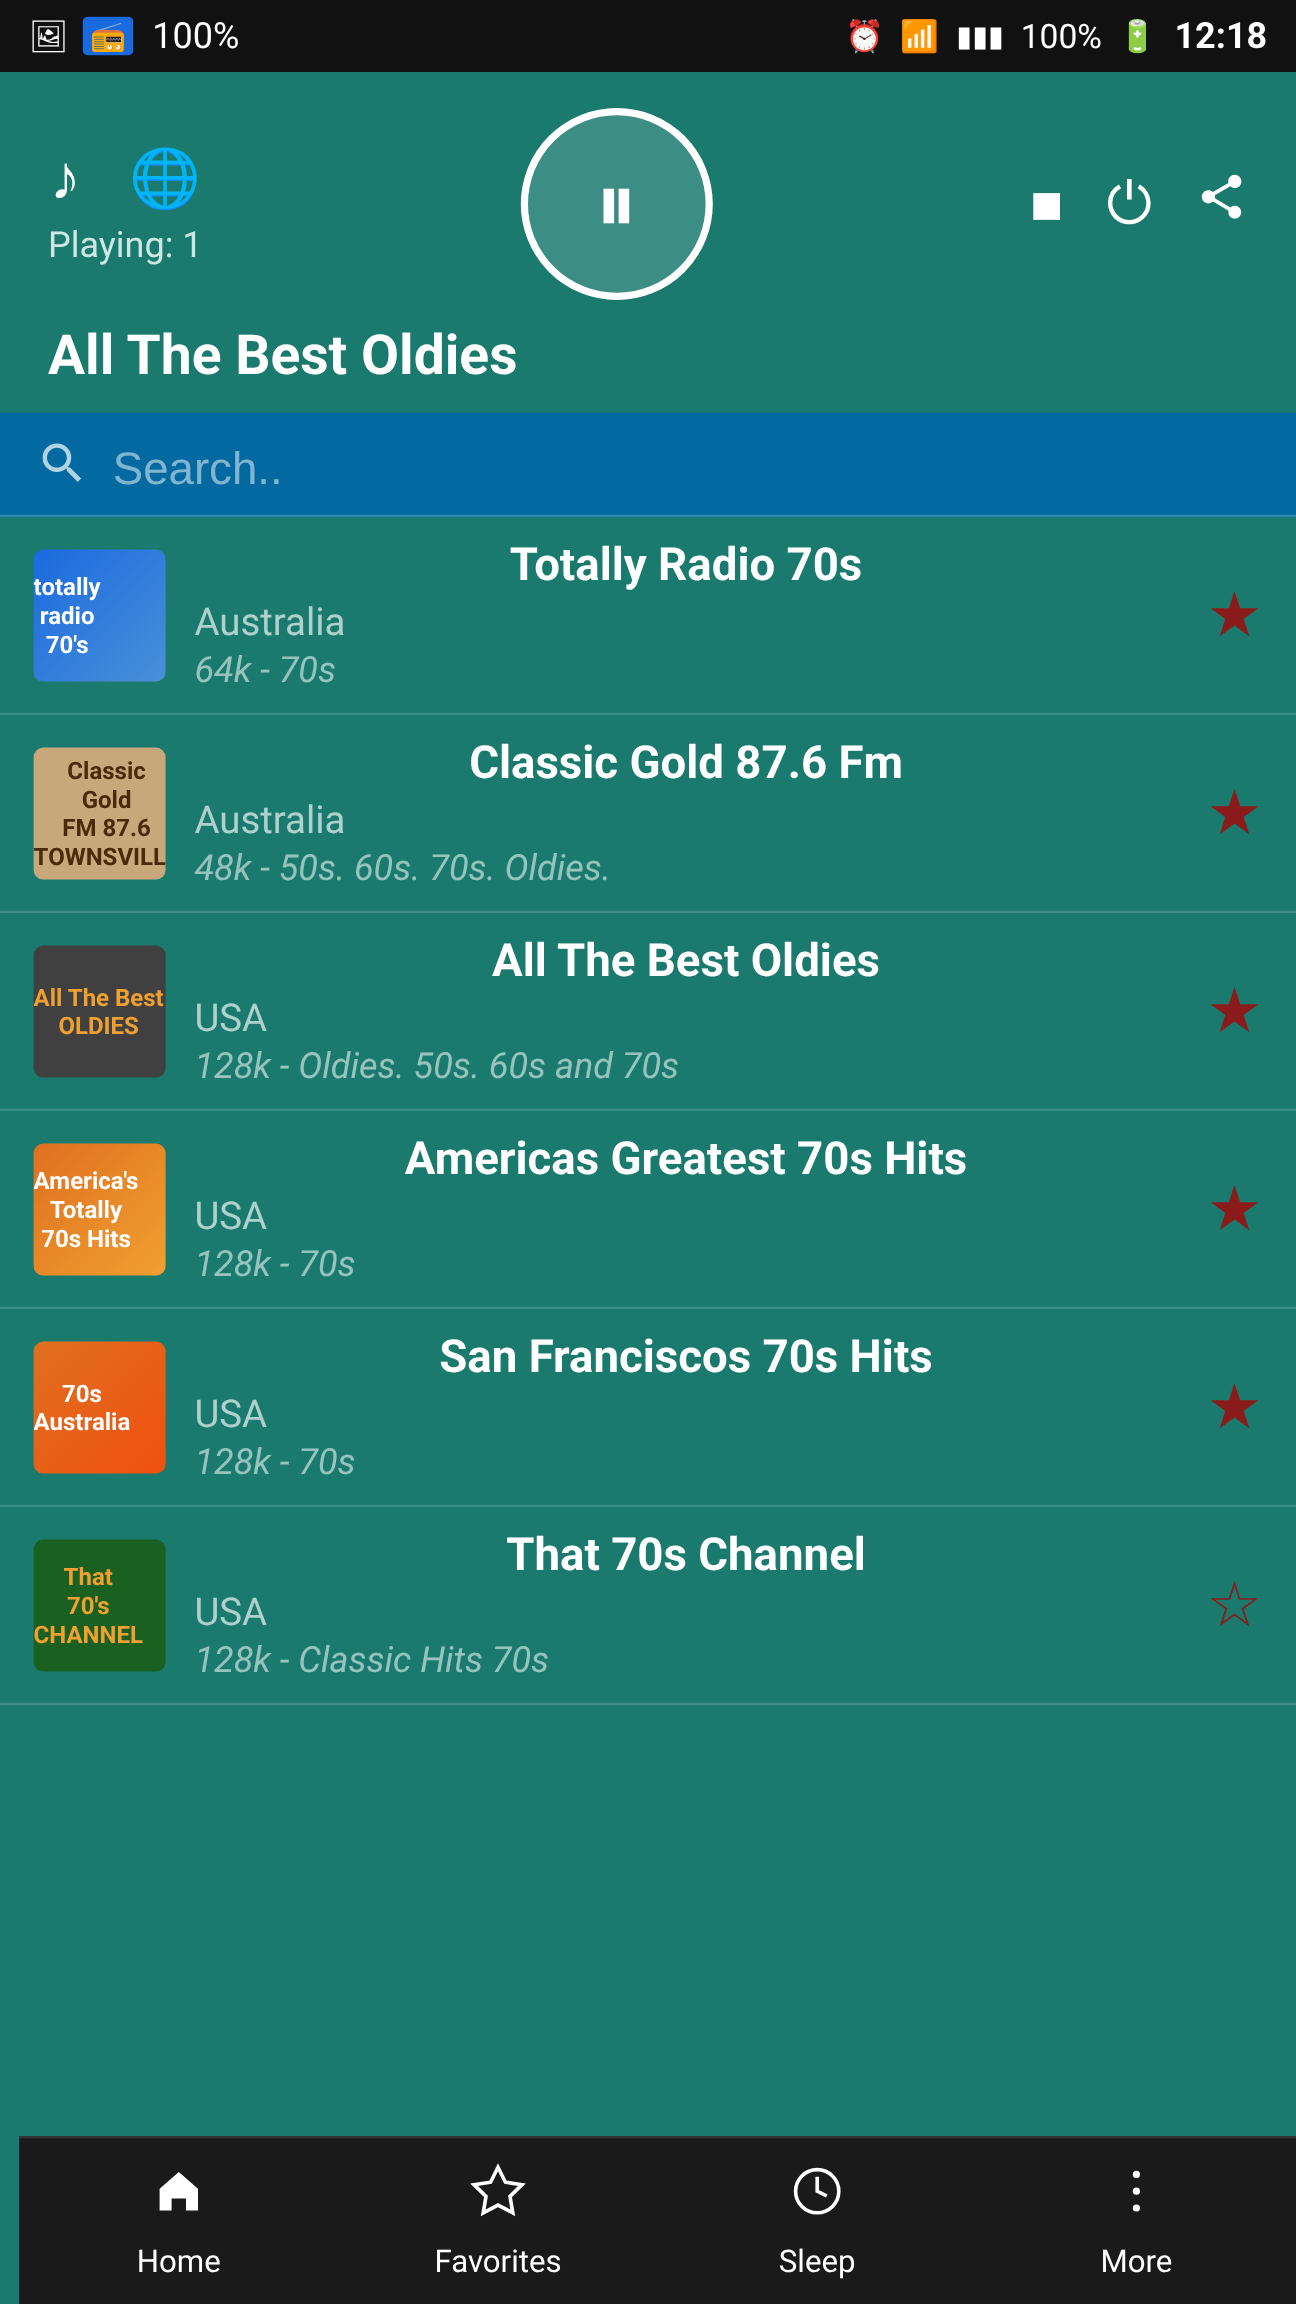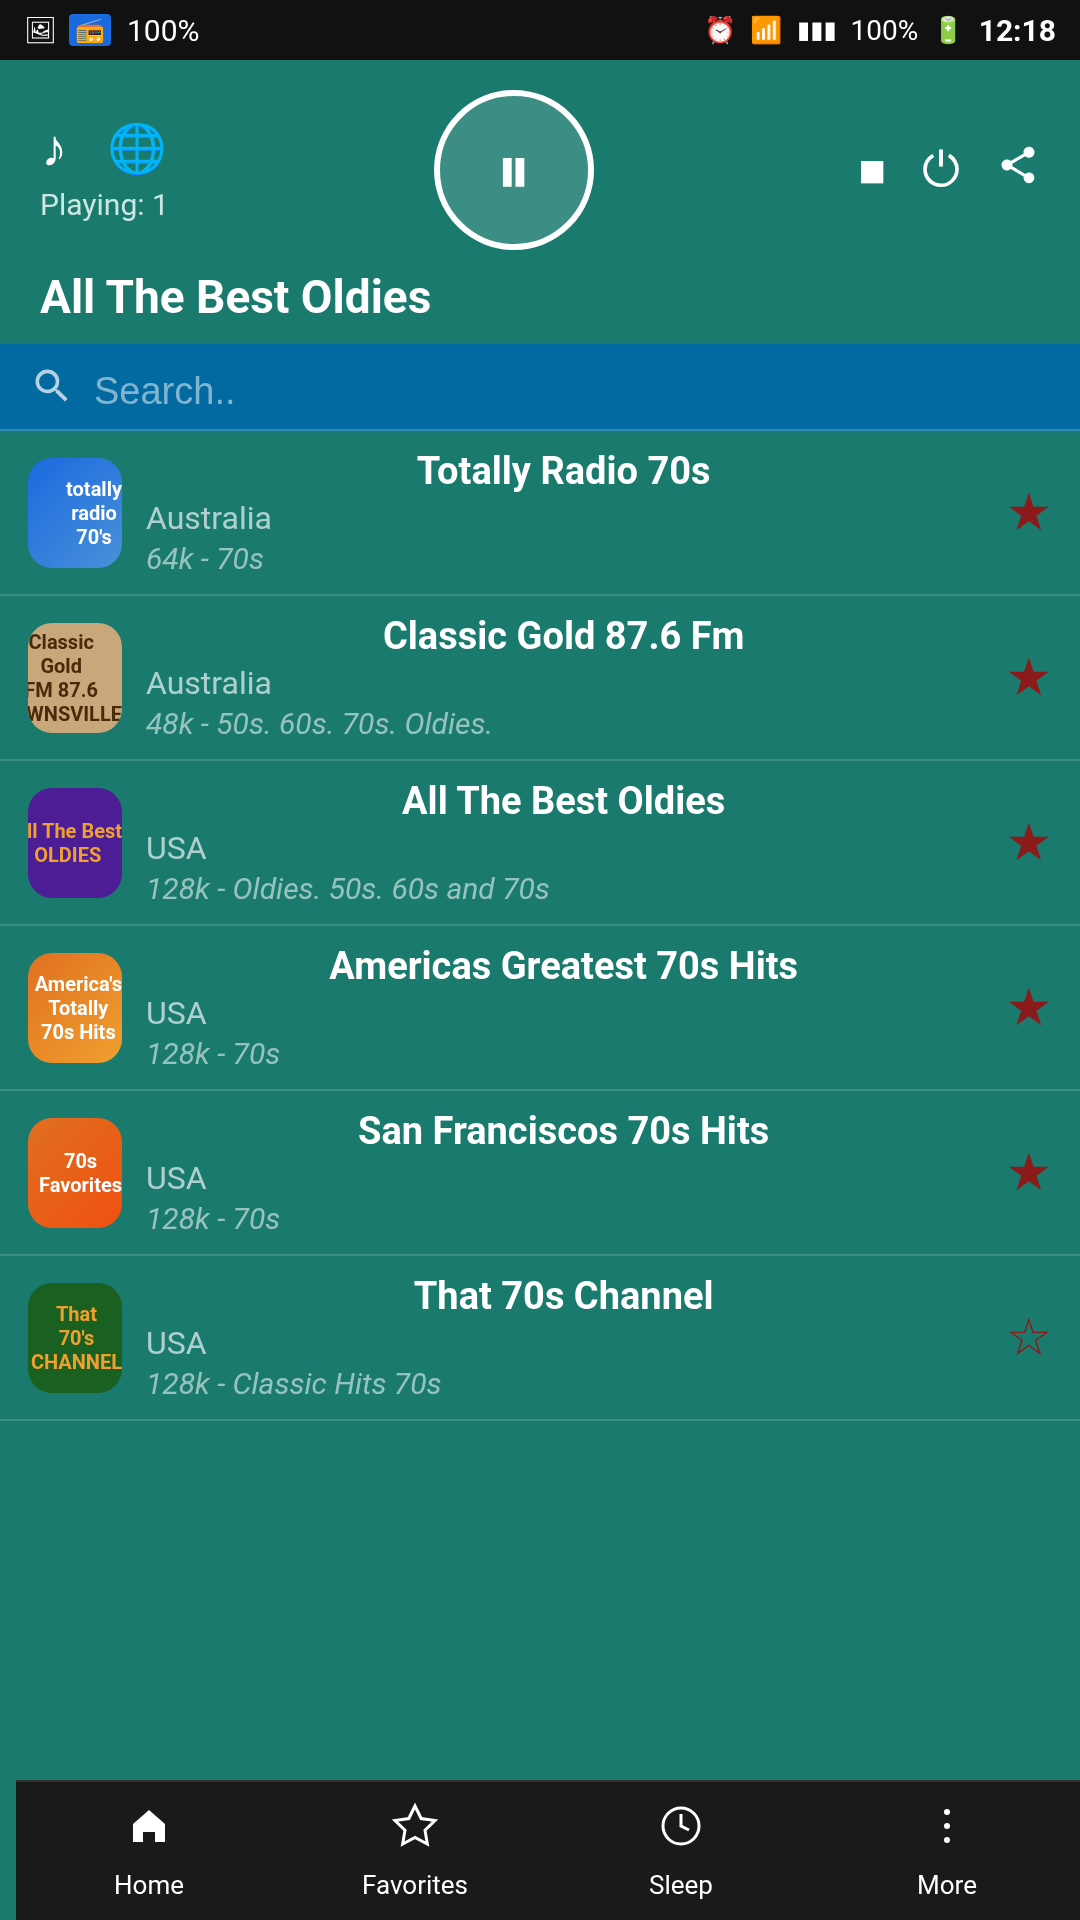--- a/index.html
+++ b/index.html
@@ -103,29 +103,29 @@
     }
     .station-item {
       display: flex;
       align-items: center;
       padding: 18px 28px;
       border-bottom: 2px solid rgba(255,255,255,0.15);
       cursor: pointer;
       background: #1a7a6e;
     }
     .station-logo {
-      width: 94px;
+      width: 110px;
       height: 110px;
-      border-radius: 24px;
+      border-radius: 8px;
       background: #ccc;
       flex-shrink: 0;
       overflow: hidden;
       display: flex;
       align-items: center;
-      justify-content: flex-end;
+      justify-content: flex-start;
       font-size: 13px;
       font-weight: bold;
       text-align: center;
       color: #333;
     }
     .station-info {
       flex: 1;
       padding: 0 24px;
     }
     .station-name {
@@ -148,21 +148,21 @@
     .station-star {
       font-size: 52px;
       cursor: pointer;
     }
     .star-filled { color: #8b1a1a; }
     .star-empty { color: #8b1a1a; }
 
     
     .logo-totally { background: linear-gradient(135deg, #1a6adf, #4a90d9); color: white; font-size: 22px; }
     .logo-classic { background: #c8a87a; color: #4a2a0a; font-size: 18px; }
-    .logo-oldies { background: #4c1d95; color: #f0a030; font-size: 18px; }
+    .logo-oldies { background: #404040; color: #f0a030; font-size: 18px; }
     .logo-americas { background: linear-gradient(135deg, #e07020, #f0a030); color: white; font-size: 18px; }
     .logo-sf { background: linear-gradient(135deg, #e07020, #f05010); color: white; font-size: 18px; }
     .logo-that70s { background: #1a6020; color: #f0a030; font-size: 18px; }
 
     
     .bottom-nav {
       height: 140px;
       background: #1a1a1a;
       display: flex;
       align-items: center;
@@ -300,21 +300,21 @@
       <div class="station-info">
         <div class="station-name">Americas Greatest 70s Hits</div>
         <div class="station-country">USA</div>
         <div class="station-meta">128k - 70s</div>
       </div>
       <span class="station-star star-filled">★</span>
     </div>
       <div class="station-item">
       <div class="station-logo logo-sf">
         <span style="white-space:pre;text-align:center;font-size:20px;font-weight:bold;">70s
-Favorites</span>
+Australia</span>
       </div>
       <div class="station-info">
         <div class="station-name">San Franciscos 70s Hits</div>
         <div class="station-country">USA</div>
         <div class="station-meta">128k - 70s</div>
       </div>
       <span class="station-star star-filled">★</span>
     </div>
       <div class="station-item">
       <div class="station-logo logo-that70s">

